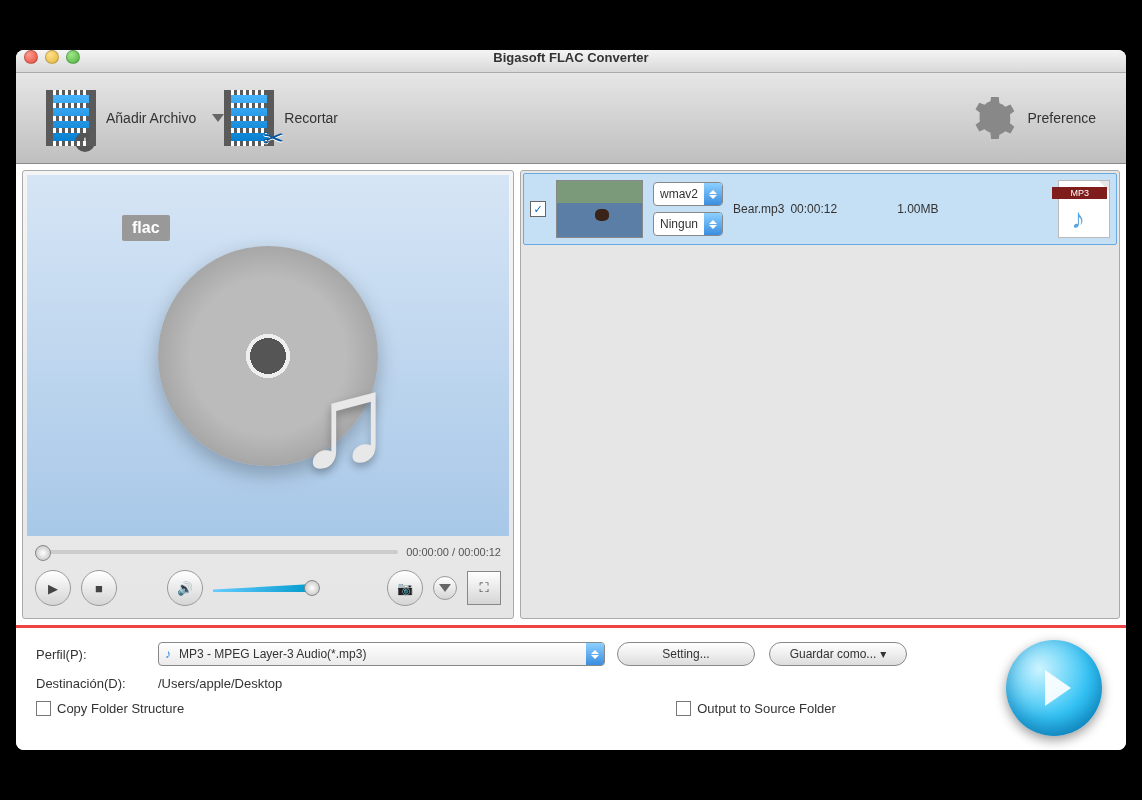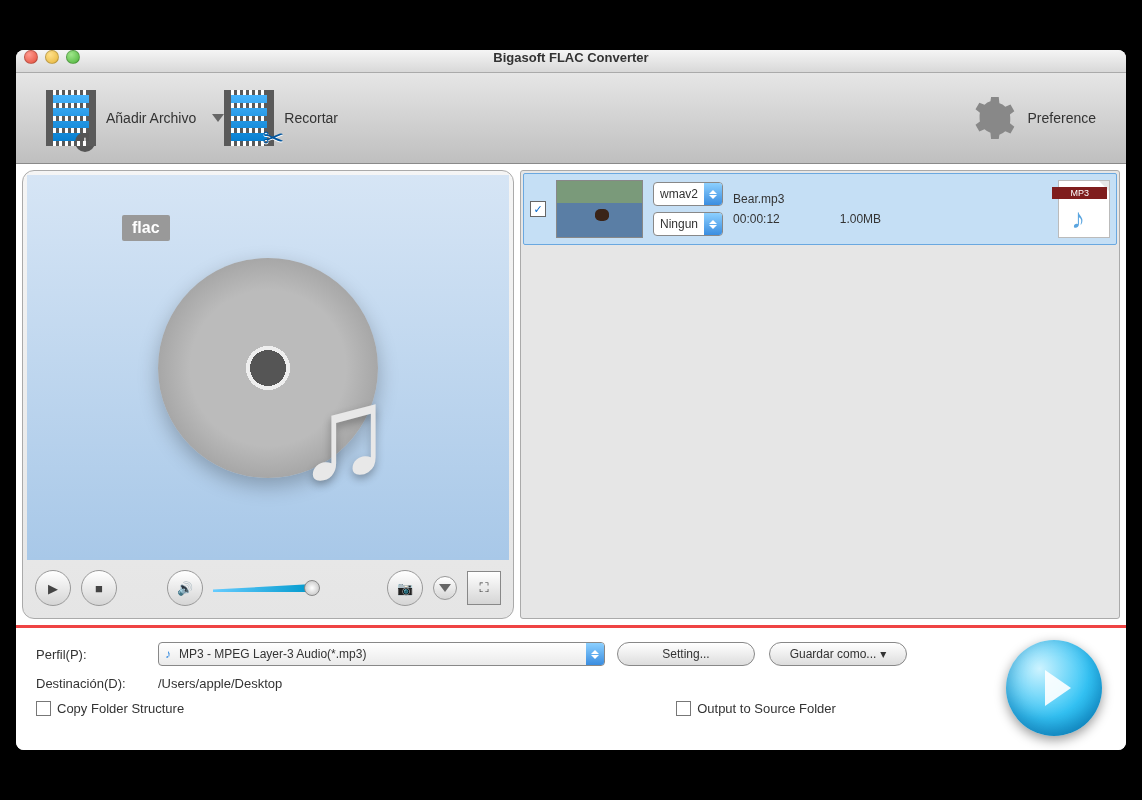--- a/index.html
+++ b/index.html
@@ -17,21 +17,21 @@
 .spacer{flex:1}
 .film-icon{width:50px;height:56px;position:relative}
 .filmborders{position:absolute;inset:0;border-left:7px solid #5a5a5a;border-right:7px solid #5a5a5a;display:flex;flex-direction:column;justify-content:space-between}
 .filmdot{height:5px;background:repeating-linear-gradient(90deg,#fff 0 3px,#5a5a5a 3px 6px)}
 .filmcore{position:absolute;left:7px;right:7px;top:0;bottom:0;background:linear-gradient(#4db8ff,#007acc);display:flex;align-items:flex-end;justify-content:flex-end}
 .scissors{color:#0056a0;font-size:26px;text-shadow:0 1px 0 #fff}
 .gear-icon{width:50px;height:50px;display:flex;align-items:center;justify-content:center}
 .gear-icon svg{fill:#888}
 .chev{border-left:6px solid transparent;border-right:6px solid transparent;border-top:8px solid #666;margin-left:6px}
 .content{flex:1;display:flex;padding:6px;gap:6px}
-.preview-pane{width:490px;background:linear-gradient(#f5f5f5,#e5e5e5);border:1px solid #aaa;border-radius:12px;display:flex;flex-direction:column}
+.preview-pane{width:490px;background:linear-gradient(#f5f5f5,#e5e5e5);border:1px solid #aaa;border-radius:3px;display:flex;flex-direction:column}
 .preview-img{flex:1;margin:4px;background:linear-gradient(#d6e5f5,#a8c8e8);display:flex;align-items:center;justify-content:center;position:relative}
 .flac-badge{position:absolute;left:95px;top:40px;background:#999;color:#fff;padding:4px 10px;font-size:16px;font-weight:bold;border-radius:2px}
 .cd{width:220px;height:220px;border-radius:50%;background:radial-gradient(circle at 50% 50%,#555 0 18px,#eee 18px 22px,#bbb 22px 50%,#8a8a8a 100%);position:relative;box-shadow:0 8px 20px rgba(0,0,0,.25)}
 .note{position:absolute;right:-15px;bottom:-20px;color:#e8e8e8;font-size:130px;line-height:1;text-shadow:0 4px 8px rgba(0,0,0,.3)}
 .timeline{padding:6px 12px;display:flex;align-items:center;gap:8px}
 .track{flex:1;height:4px;background:#ccc;border-radius:2px;position:relative}
 .knob{position:absolute;left:0;top:-5px;width:14px;height:14px;background:radial-gradient(#fff,#bbb);border:1px solid #888;border-radius:50%}
 .timetext{font-size:11px;color:#555}
 .player-ctrls{display:flex;align-items:center;padding:6px 12px 12px;gap:10px}
 .rbtn{width:34px;height:34px;border-radius:50%;background:linear-gradient(#fff,#d5d5d5);border:1px solid #999;display:flex;align-items:center;justify-content:center;cursor:pointer;font-size:13px;color:#444}
@@ -43,21 +43,21 @@
 .cb{width:14px;height:14px;border:1px solid #666;background:#fff;display:flex;align-items:center;justify-content:center;font-size:11px;color:#06c}
 .thumb{width:85px;height:56px;background:linear-gradient(#7a9a7a 0 40%,#5a7ea5 40% 100%);border:1px solid #888;position:relative}
 .bear{position:absolute;left:38px;top:28px;width:14px;height:12px;background:#3a2418;border-radius:40%}
 .selcol{display:flex;flex-direction:column;gap:6px}
 .macsel{display:flex;align-items:center;background:#fff;border:1px solid #888;border-radius:4px;font-size:12px;height:22px;overflow:hidden}
 .macsel span{padding:0 6px}
 .selarr{width:18px;align-self:stretch;background:linear-gradient(#8cd0ff,#3a8de0);display:flex;flex-direction:column;align-items:center;justify-content:center;gap:1px}
 .sa{border-left:4px solid transparent;border-right:4px solid transparent}
 .sa.up{border-bottom:4px solid #fff}
 .sa.down{border-top:4px solid #fff}
-.meta{flex:1;display:flex;flex-direction:column;gap:6px;font-size:12px}
+.meta{flex:1;display:flex;gap:6px;font-size:12px}
 .metarow{display:flex;gap:60px}
 .fmt-icon{width:50px;height:56px;background:#fff;border:1px solid #bbb;position:relative}
 .fmt-icon::before{content:"";position:absolute;right:0;top:0;border-style:solid;border-width:0 10px 10px 0;border-color:transparent #e6e6e6 transparent transparent}
 .fmt-badge{position:absolute;top:6px;right:2px;background:#7f1d1d;color:#fff;font-size:9px;padding:1px 18px}
 .fmt-note{position:absolute;bottom:4px;left:12px;color:#5aa5e0;font-size:28px;line-height:1}
 .bottom{background:#fff;border-top:3px solid #ef4444;padding:14px 20px 24px;position:relative}
 .row{display:flex;align-items:center;margin-bottom:10px;gap:12px}
 .lbl{width:110px;font-size:13px}
 .profile-sel{flex:0 0 445px;display:flex;align-items:center;background:linear-gradient(#fff,#eaeaea);border:1px solid #888;border-radius:4px;height:22px;font-size:12px;overflow:hidden}
 .profile-sel .txt{flex:1;padding:0 8px}
@@ -126,20 +126,26 @@
   </div>
 
   <div class="content">
     <div class="preview-pane">
       <div class="preview-img">
         <div class="flac-badge">flac</div>
         <div class="cd">
             <span class="note">♫</span>
           </div>
       </div>
+      <div class="timeline">
+        <div class="track">
+            <div class="knob"></div>
+          </div>
+        <span class="timetext"><span>00:00:00</span> / <span>00:00:12</span></span>
+      </div>
       <div class="player-ctrls">
         <div class="rbtn">▶</div>
         <div class="rbtn">■</div>
         <div style="width:30px"></div>
         <div class="rbtn">🔊</div>
         <div style="position:relative">
             <div class="volbar"></div>
             <div class="volknob"></div>
           </div>
         <div style="flex:1"></div>

